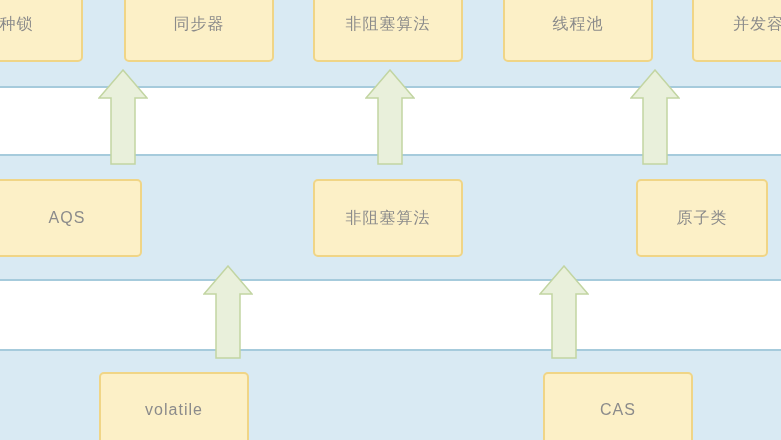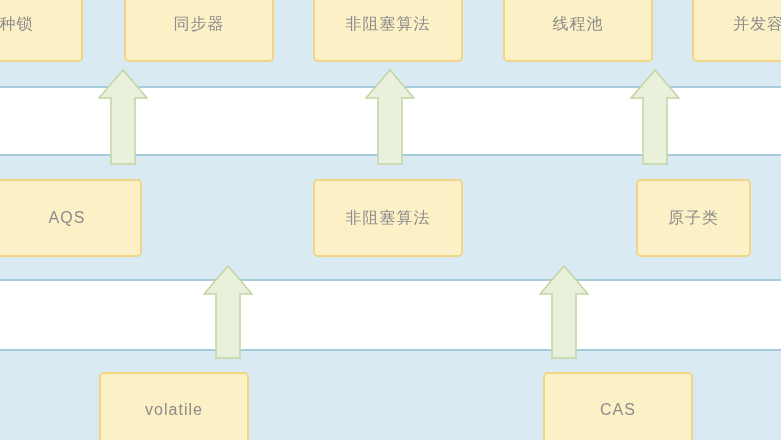--- a/index.html
+++ b/index.html
@@ -84,21 +84,21 @@
   <div class="node" style="left:692px; top:-13px;">
     <span>并发容器</span>
   </div>
 
   <div class="node mid" style="left:-8px; top:179px;">
     <span>AQS</span>
   </div>
   <div class="node mid" style="left:313px; top:179px;">
     <span>非阻塞算法</span>
   </div>
-  <div class="node mid" style="left:636px; top:179px; width:115px;justify-content:center;">
+  <div class="node mid" style="left:636px; top:179px; width:132px;justify-content:center;">
     <span>原子类</span>
   </div>
 
   <div class="node" style="left:99px; top:372px;">
     <span>volatile</span>
   </div>
   <div class="node" style="left:543px; top:372px;">
     <span>CAS</span>
   </div>
 

